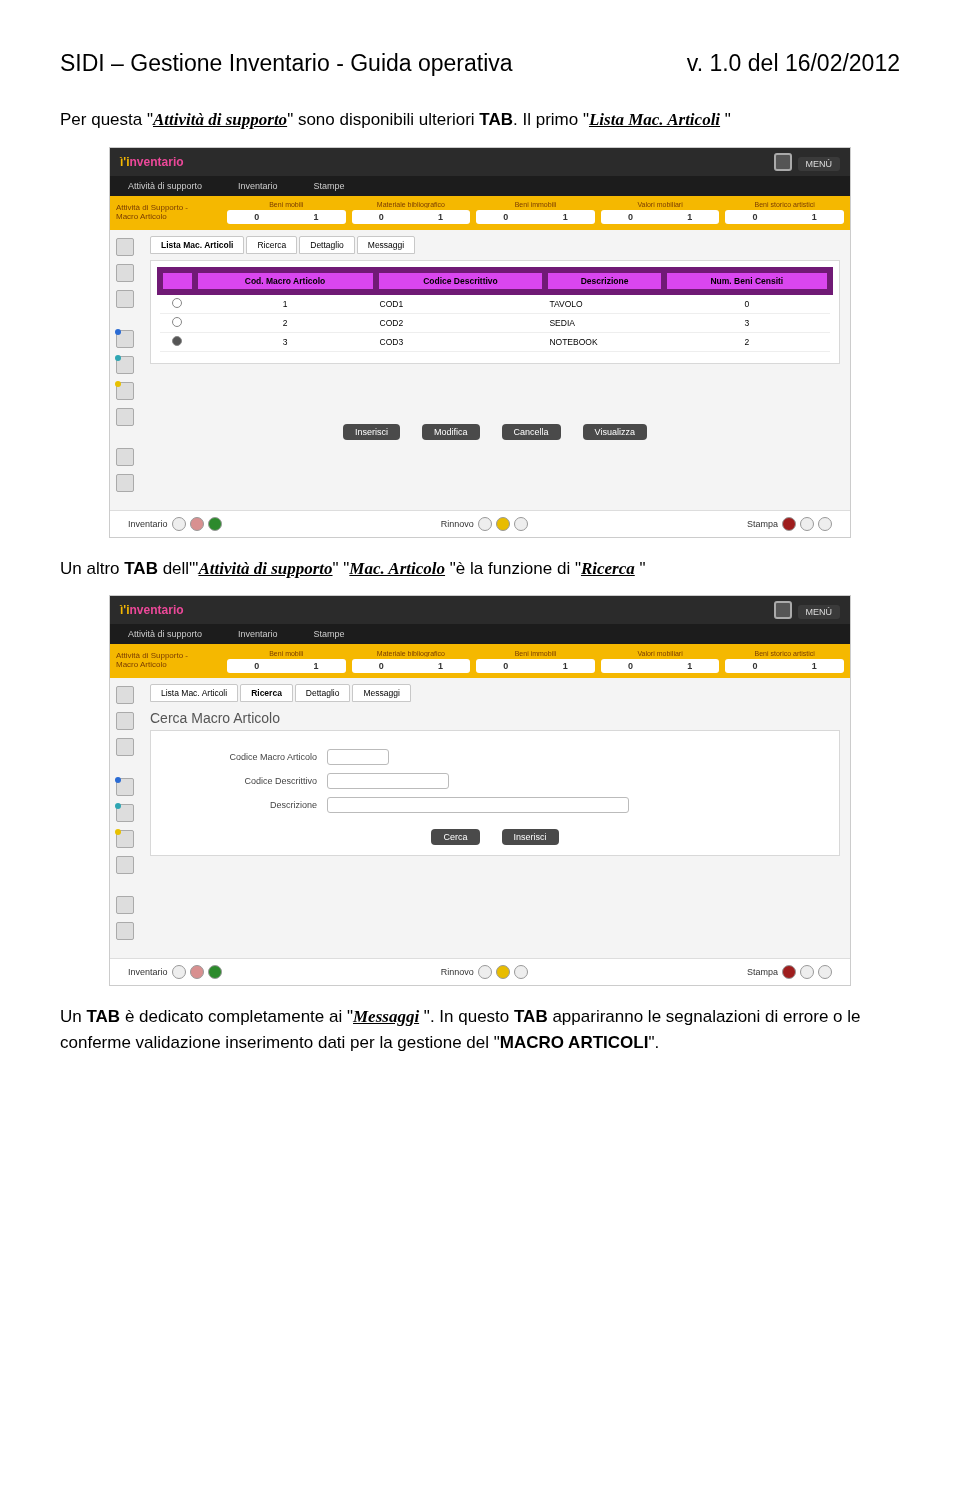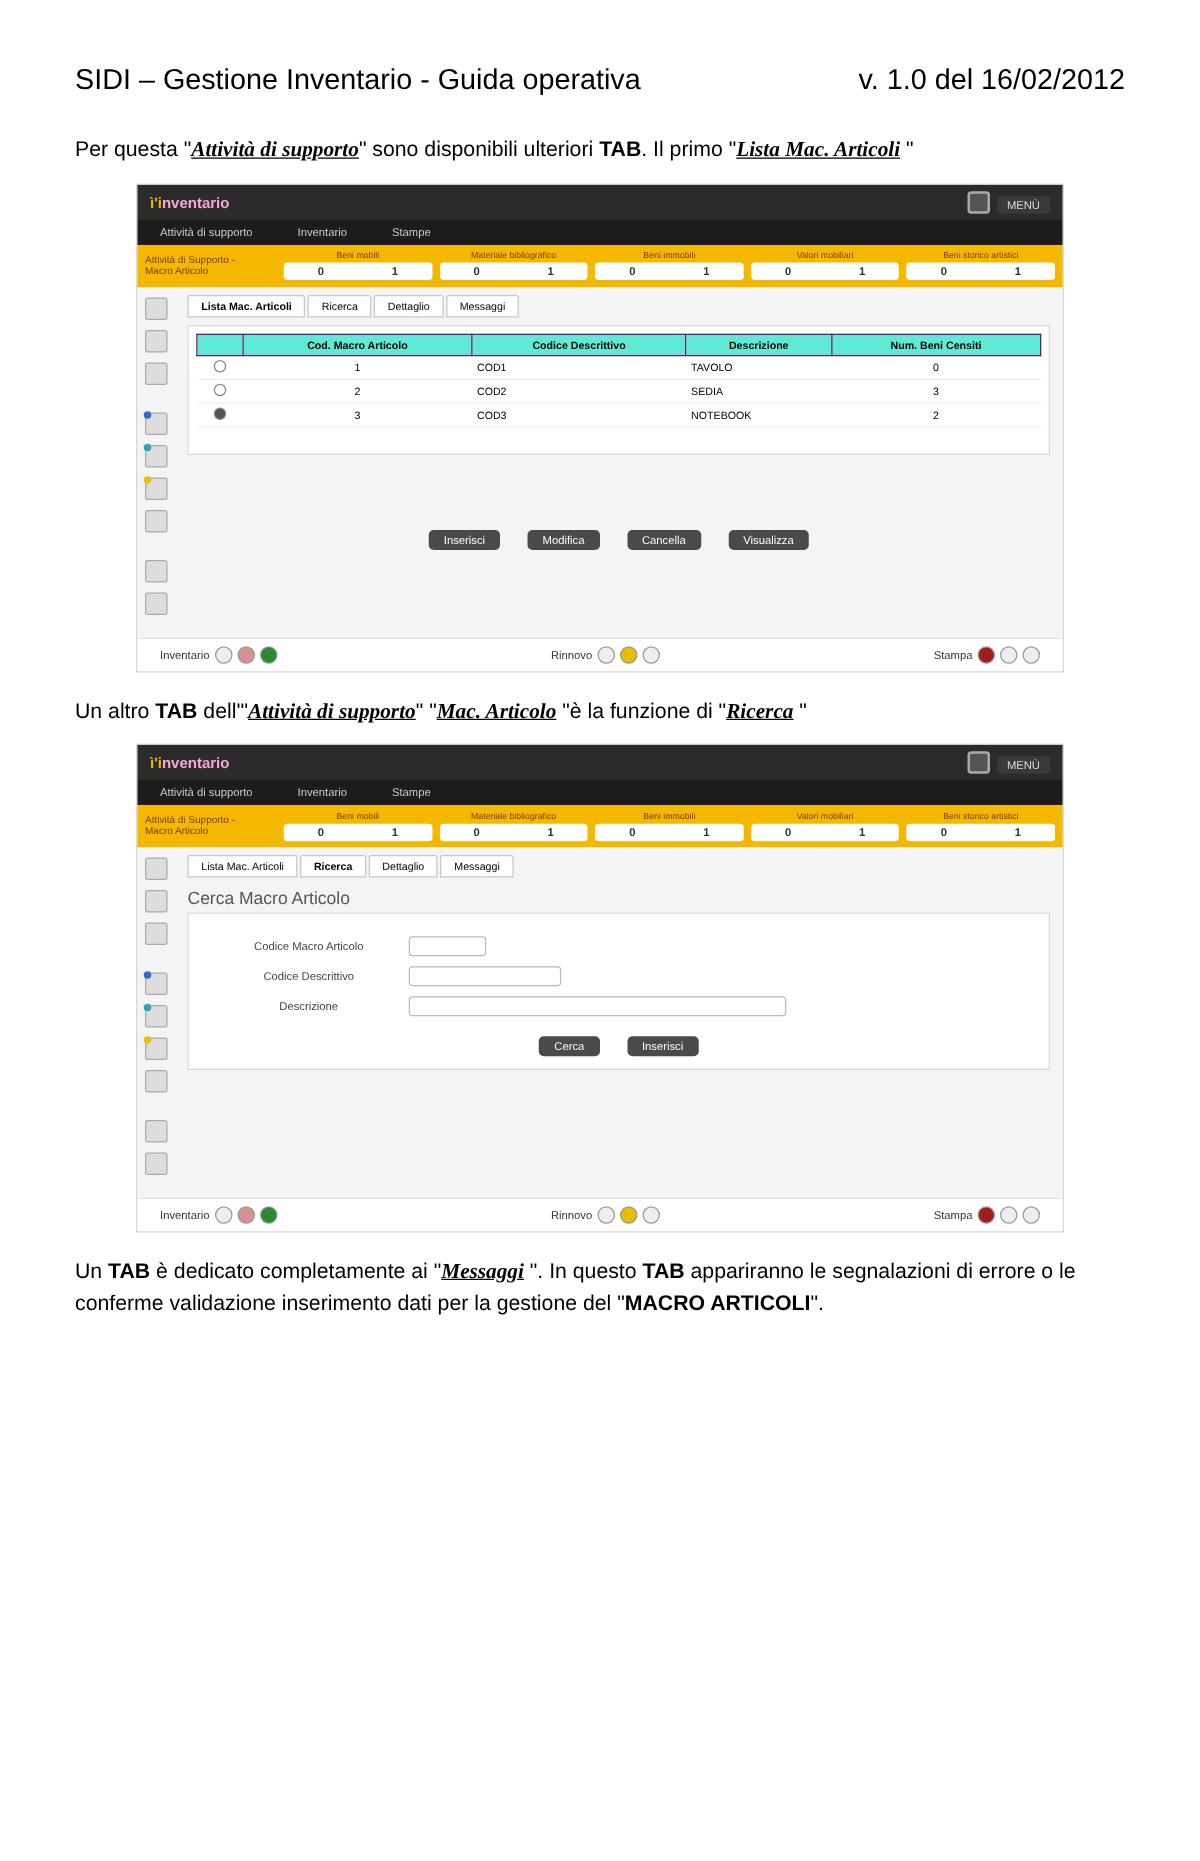--- a/index.html
+++ b/index.html
@@ -5,21 +5,21 @@
   body { margin:0; font-family: "Century Gothic", "Futura", sans-serif; background:#fff; color:#000; width:960px; }
   .page { padding:50px 60px 30px 60px; }
   .hdr-row { display:flex; justify-content:space-between; font-size:23px; margin-bottom:30px;align-items:center; }
   .para { font-size:17px; line-height:1.5; margin:14px 0; }
   .u-it { font-style:italic; text-decoration:underline; font-weight:bold; font-family:"Comic Sans MS",cursive; }
   .b { font-weight:bold; }
 
   .shot { width:740px; margin:6px auto 18px auto; border:1px solid #ccc; background:#fff; font-size:9px; font-family:Arial,Helvetica,sans-serif; display:flex; flex-direction:column; }
   .app-top { background:#2b2b2b; color:#fff; display:flex; align-items:center; height:28px; padding:0 10px; }
   .logo { color:#f5b800; font-weight:bold; font-size:12px; }
-  .lw { color:#f9a8d4; }
+  .lw { color:#ec4899; }
   .top-right { margin-left:auto; display:flex; gap:6px; align-items:flex-end; }
   .user-ic { width:14px; height:14px; background:#555; border:2px solid #aaa; border-radius:3px; }
   .menu-b { background:#3a3a3a; color:#ddd; border-radius:3px; padding:2px 8px; font-size:9px; }
   .pri-nav { background:#1c1c1c; color:#ccc; display:flex; height:20px; align-items:center; }
   .pri-nav span { padding:0 18px; font-size:9px; }
   .sum-bar { background:#f5b800; display:flex; align-items:center; height:34px; padding:0 6px; gap:6px; }
   .sum-label { color:#7a3c00; font-size:8px; width:105px; line-height:1.1; }
   .sum-boxes { display:flex; gap:6px; flex:1; }
   .sum-g { flex:1; }
   .sum-t { color:#7a3c00; font-size:7px; text-align:center; margin-bottom:2px; white-space:nowrap; overflow:hidden; }
@@ -31,31 +31,31 @@
   .sic.blue::after { content:""; position:absolute; width:6px; height:6px; background:#2a6bd4; border-radius:50%; left:-2px; top:-2px; }
   .sic.cyan::after { content:""; position:absolute; width:6px; height:6px; background:#2fa6b3; border-radius:50%; left:-2px; top:-2px; }
   .sic.yel::after { content:""; position:absolute; width:6px; height:6px; background:#e8c100; border-radius:50%; left:-2px; top:-2px; }
 
   .main { flex:1; padding:6px 10px; }
   .tabs { display:flex; gap:2px; margin-bottom:6px; }
   .tab { background:#fff; border:1px solid #c8c8c8; padding:3px 10px; font-size:8.5px; border-radius:2px 2px 0 0; }
   .tab.act { font-weight:bold; }
   .panel { background:#fff; border:1px solid #d8d8d8; padding:6px; min-height:90px; }
   table.dt { width:100%; border-collapse:collapse; font-size:8.5px; }
-  table.dt th { background:#5eead4; border:1px solid #701a75; padding:3px 4px; font-weight:bold; }
+  table.dt th { background:#d946ef; border:6px solid #701a75; padding:3px 4px; font-weight:bold; }
   table.dt td { border-bottom:1px solid #eee; padding:3px 4px; text-align:left; }
   table.dt td.n { text-align:center; }
   .radio { display:inline-block; width:8px; height:8px; border:1px solid #888; border-radius:50%; }
   .radio.on { background:#555; }
   .act-btns { display:flex; gap:22px; justify-content:center; margin-top:60px; }
   .gbtn { background:#4a4a4a; color:#fff; border-radius:4px; padding:3px 12px; font-size:9px; }
 
   .form { padding:4px 20px; }
   .frow { display:flex; align-items:center; gap:10px; margin:8px 0; }
-  .frow label { width:140px; text-align:center; font-size:9px; color:#444; }
+  .frow label { width:140px; text-align:right; font-size:9px; color:#444; }
   .finp { height:14px; border:1px solid #bbb; border-radius:3px; background:#fff; }
   .finp.s { width:60px; } .finp.m { width:120px; } .finp.l { width:300px; }
   .shot-title { font-size:14px; color:#555; padding:2px 0 4px 0; }
 
   .foot-strip { margin-top:auto; display:flex; align-items:center; height:26px; border-top:1px solid #ddd; padding:0 18px; gap:26px; background:#fff; }
   .fitem { display:flex; align-items:center; gap:4px; font-size:9px; color:#333; }
   .dot { width:12px; height:12px; border-radius:50%; border:1px solid #999; background:#eee; }
   .dr { background:#9e1d1d; } .dg { background:#2c8a2c; } .dy { background:#e8bc00; } .dp { background:#d89090; }
 
   .footer-line { border-top:2px solid #000; margin-top:180px; padding-top:6px; display:flex; justify-content:space-between; font-style:italic; font-family:Georgia,serif; font-size:16px; font-weight:bold; }

